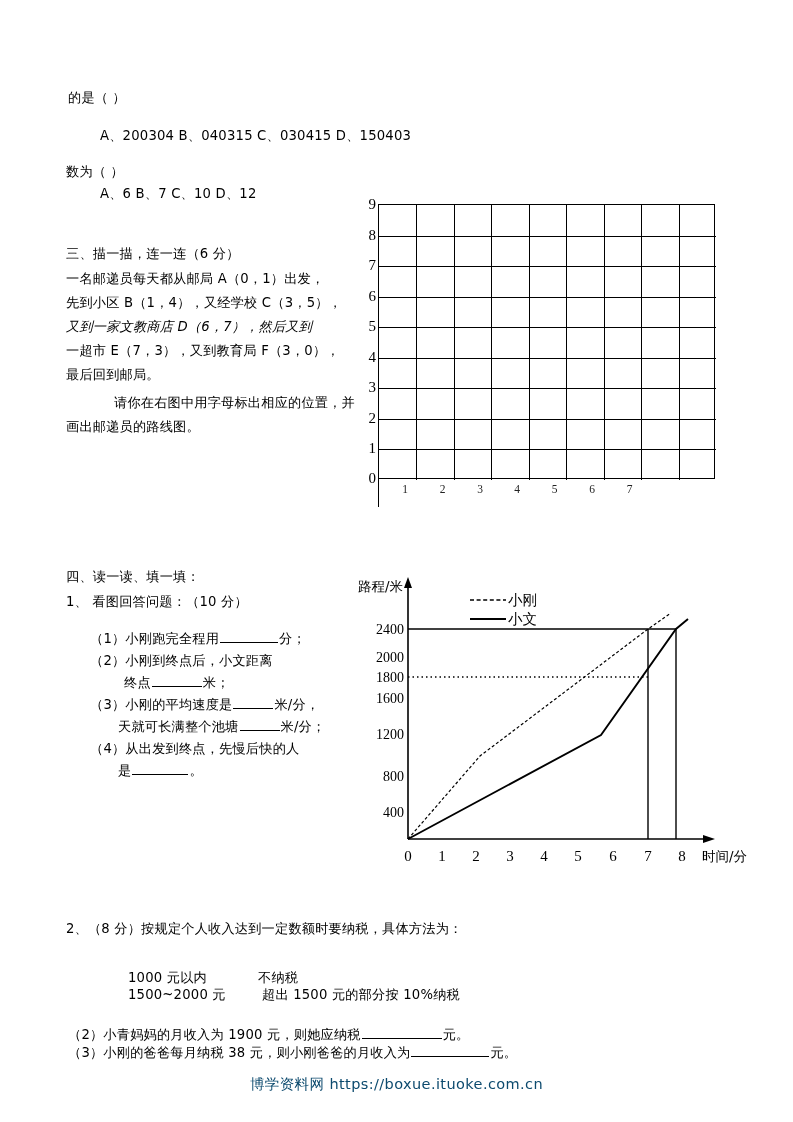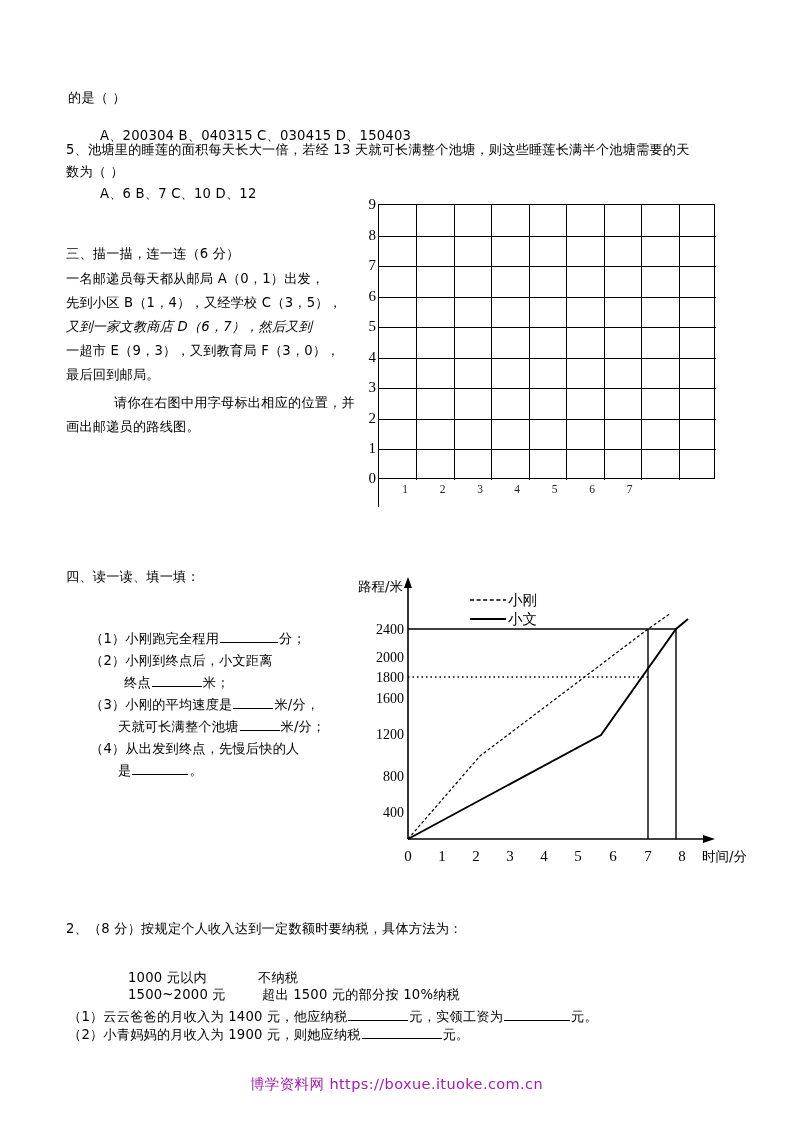--- a/index.html
+++ b/index.html
@@ -111,44 +111,43 @@
   .cjk { font-family: "DejaVu Sans", "Liberation Sans", sans-serif; }
 
   
   #footer-watermark {
     position: absolute;
     left: 0;
     top: 1064px;
     width: 793px;
     text-align: center;
     font-size: 14.5px;
-    color: #a21caf;
+    color: #0c4a6e;
     font-family: "DejaVu Sans", sans-serif;
     letter-spacing: 0.4px;
   }
 </style>
 </head>
 <body>
 
 <div class="page">
 
   <div class="txt cjk" style="left:68px; top:76px;">的是（          ）</div>
 
   <div class="txt cjk" style="left:100px; top:100px;margin-top:14px;">A、200304        B、040315     C、030415       D、150403</div>
 
-  <div class="txt cjk" style="left:66px; top:128px;">5、池塘里的睡莲的面积每天长大一倍，若经 13 天就可长满整个池塘，则这些睡莲长满半个池塘需要的天</div>
   <div class="txt cjk" style="left:66px; top:150px;">数为（          ）</div>
   <div class="txt cjk" style="left:100px; top:172px;">A、6   B、7   C、10   D、12</div>
 
   <div class="txt cjk" style="left:66px; top:232px;">三、描一描，连一连（6 分）</div>
 
   <div class="txt cjk" style="left:66px; top:257px;text-align:center;">一名邮递员每天都从邮局 A（0，1）出发，</div>
   <div class="txt cjk" style="left:66px; top:281px;">先到小区 B（1，4），又经学校 C（3，5），</div>
   <div class="txt cjk" style="left:66px; top:305px;font-style:italic;">又到一家文教商店 D（6，7），然后又到</div>
-  <div class="txt cjk" style="left:66px; top:329px;">一超市 E（9，3），又到教育局 F（3，0），</div>
+  <div class="txt cjk" style="left:66px; top:329px;">一超市 E（7，3），又到教育局 F（3，0），</div>
   <div class="txt cjk" style="left:66px; top:353px;">最后回到邮局。</div>
   <div class="txt cjk" style="left:66px; top:381px;margin-left:48px;">请你在右图中用字母标出相应的位置，并</div>
   <div class="txt cjk" style="left:66px; top:405px;">画出邮递员的路线图。</div>
 
   <div id="grid-figure">
     <div class="grid-box">
 
       <div class="grid-v" style="left:37.4px;"></div>
       <div class="grid-v" style="left:74.9px;"></div>
       <div class="grid-v" style="left:112.3px;"></div>
@@ -185,20 +184,21 @@
     <div class="xlab" style="left:156px;">4</div>
     <div class="xlab" style="left:193.5px;">5</div>
     <div class="xlab" style="left:231px;">6</div>
     <div class="xlab" style="left:268.5px;">7</div>
 
     <div class="axis-tail"></div>
   </div>
 
   <div class="txt cjk" style="left:66px; top:555px;">四、读一读、填一填：</div>
 
+  <div class="txt cjk" style="left:66px; top:580px;">1、   看图回答问题：（10 分）</div>
 
   <div class="txt cjk" style="left:90px; top:617px;">
     <span>（1）小刚跑完全程用</span><span class="blank" style="width:58px;"></span><span>分；</span>
   </div>
 
   <div class="txt cjk" style="left:90px; top:639px;">
     <span>（2）小刚到终点后，小文距离</span>
   </div>
   <div class="txt cjk" style="left:124px; top:661px;">
     <span>终点</span><span class="blank" style="width:50px;"></span><span>米；</span>
@@ -270,22 +270,22 @@
 
   <div class="txt cjk" style="left:66px; top:907px;">2、（8 分）按规定个人收入达到一定数额时要纳税，具体方法为：</div>
 
   <div class="txt cjk" style="left:128px; top:929px;">
     <span style="display:inline-block;width:130px;margin-top:27px;">1000 元以内</span><span>不纳税</span>
   </div>
   <div class="txt cjk" style="left:128px; top:973px;">
     <span style="display:inline-block;width:134px;">1500~2000 元</span><span>超出 1500 元的部分按 10%纳税</span>
   </div>
 
-  <div class="txt cjk" style="left:68px; top:995px;">
-    <span>（1）云云爸爸的月收入为 1400 元，他应纳税</span><span class="blank" style="width:60px;"></span><span>元，实领工资为</span><span class="blank" style="width:66px;"></span><span>元。</span>
-  </div>
   <div class="txt cjk" style="left:68px; top:1013px;">
     <span>（2）小青妈妈的月收入为 1900 元，则她应纳税</span><span class="blank" style="width:80px;"></span><span>元。</span>
   </div>
+  <div class="txt cjk" style="left:68px; top:1031px;">
+    <span>（3）小刚的爸爸每月纳税 38 元，则小刚爸爸的月收入为</span><span class="blank" style="width:78px;"></span><span>元。</span>
+  </div>
 
   <div id="footer-watermark">博学资料网 https://boxue.ituoke.com.cn</div>
 
 </div>
 
 </body></html>

